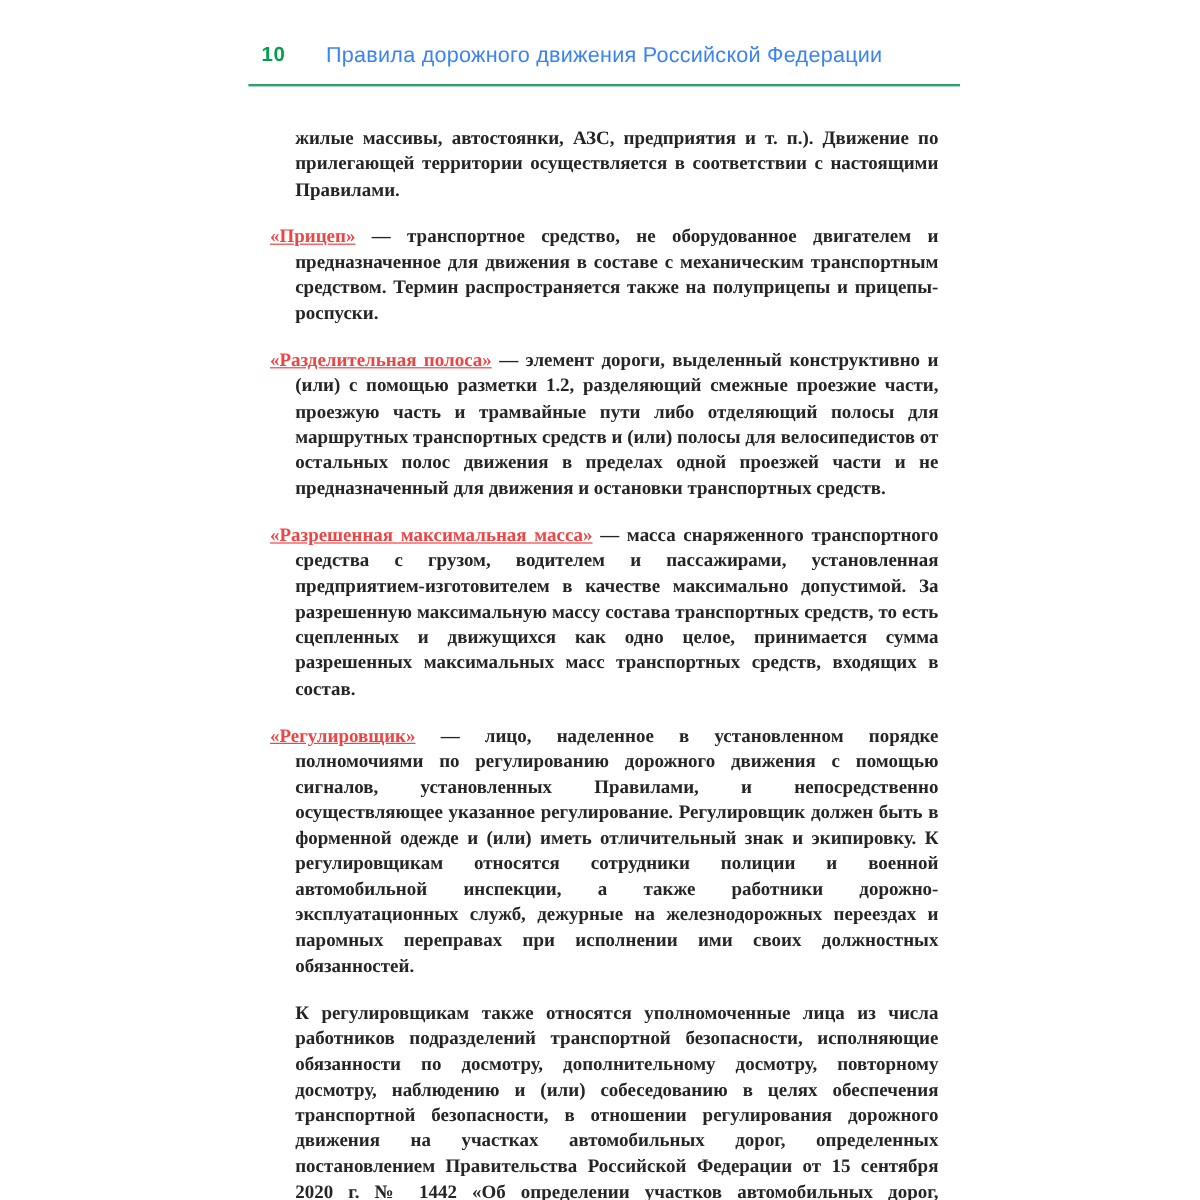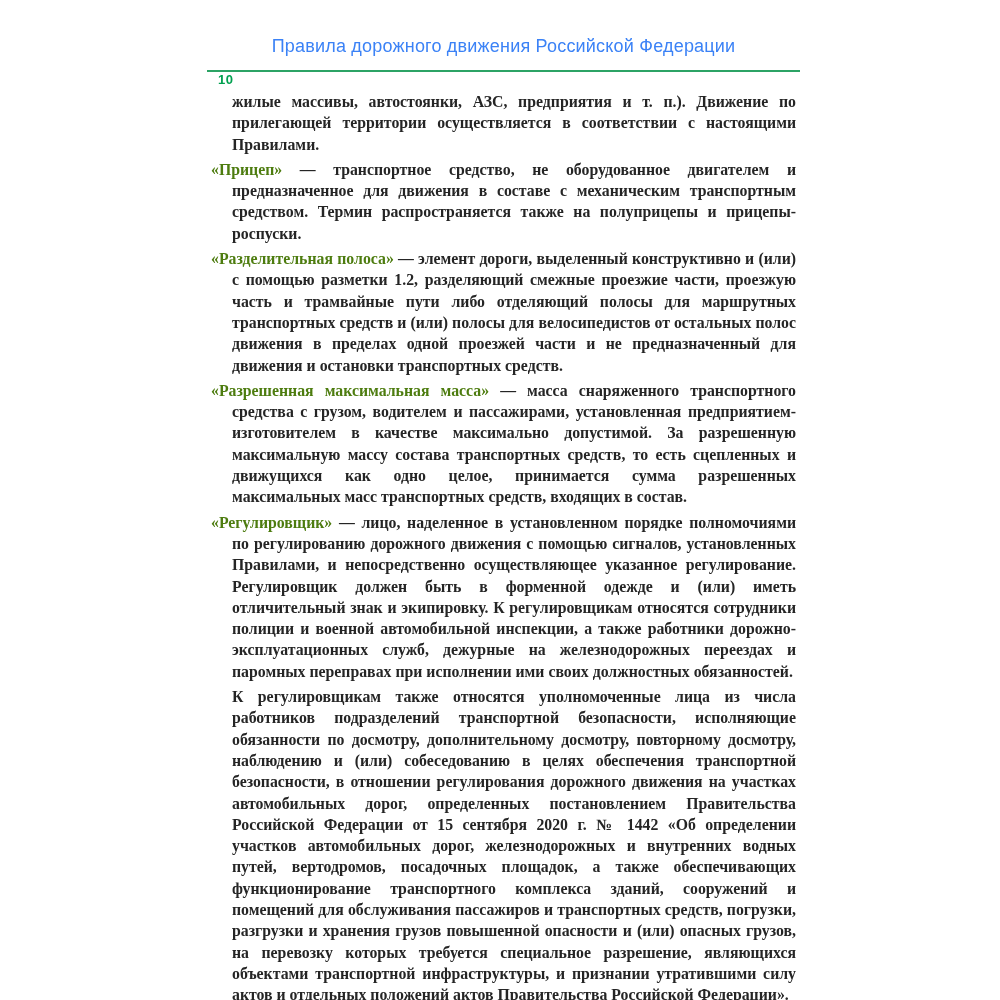--- a/index.html
+++ b/index.html
@@ -20,25 +20,24 @@
     left: 207px;
     top: 36px;
     width: 593px;
     height: 26px;
     font-family: "Liberation Sans", sans-serif;
   }
   .pnum {
     position: absolute;
     left: 11px;
     top: 0;
-    font-size: 13px;
+    font-size: 17px;
     font-weight: 700;
     letter-spacing: 0.5px;
     color: #00a04f;
-    margin-top: 36px;
   }
   .htitle {
     display: block;
     text-align: center;
     font-size: 18px;
     font-weight: 400;
     letter-spacing: 0.2px;
     color: #3b82f6;
   }
   .rule {
@@ -58,34 +57,35 @@
     font-family: "Liberation Serif", "DejaVu Serif", serif;
     font-size: 15.8px;
     font-weight: 700;
     line-height: 21.3px;
     color: #252525;
     text-align: justify;
     hyphens: auto;
     -webkit-hyphens: auto;
   }
   .content p {
-    margin: 4px;
+    margin: 18px;
   }
   
   p.def {
     padding-left: 21px;
     text-indent: -21px;
   }
   
   p.cont {
     padding-left: 21px;
     text-indent: 0;
   }
   .term {
-    color: #4d7c0f;
+    color: #ef4444;
+    text-decoration: underline;
   }
 </style>
 </head>
 <body>
 
 <div class="page">
 
   <header class="hdr">
     <span class="htitle">Правила дорожного движения Российской Федерации</span>
     <span class="pnum">10</span>

